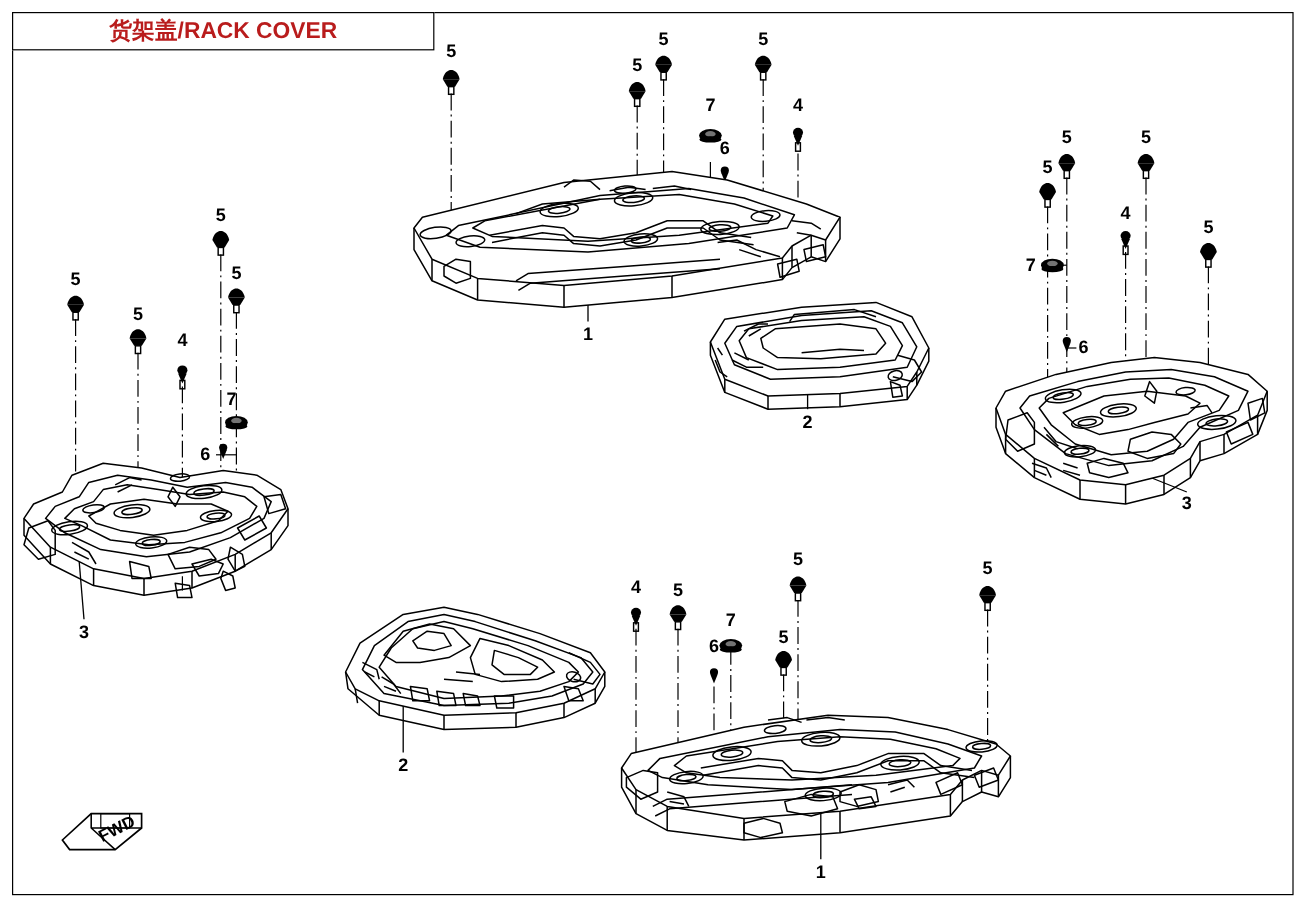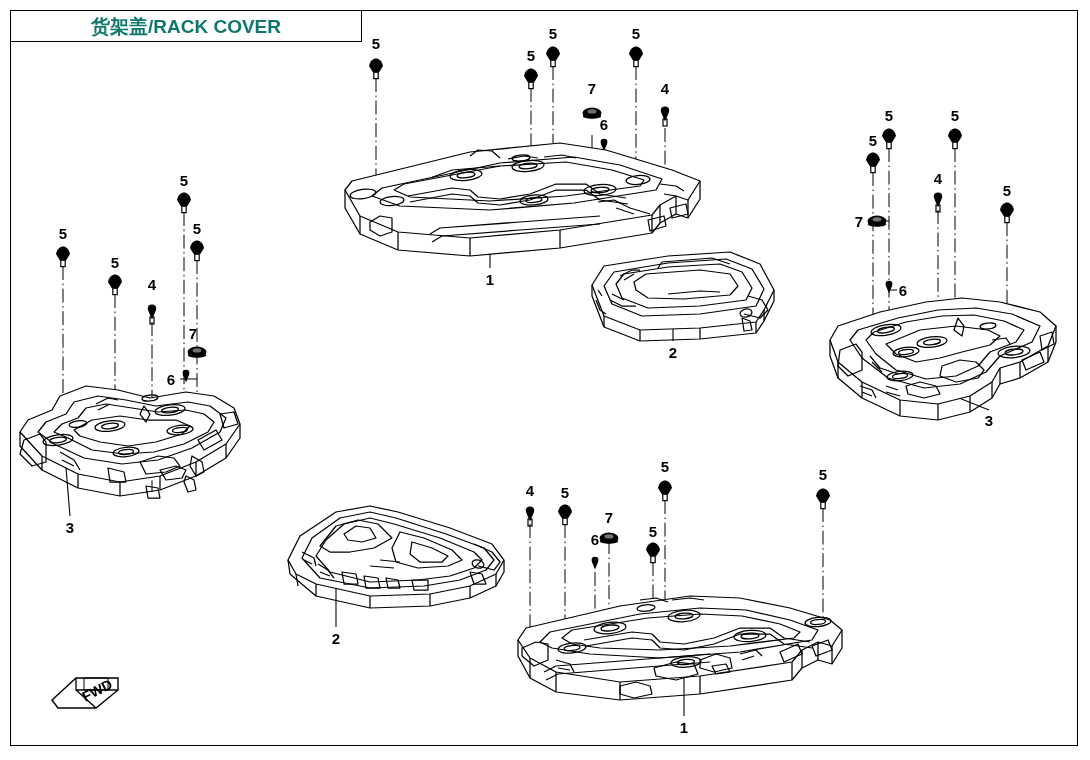--- a/index.html
+++ b/index.html
@@ -1,21 +1,21 @@
 <!DOCTYPE html>
 <html><head>
 <meta charset="utf-8">
 <style>
   html,body{margin:0;padding:0;background:#ffffff;}
   body{font-family:"Liberation Sans","DejaVu Sans",sans-serif;}
   #page{position:relative;width:1090px;height:760px;background:#fff;overflow:hidden;}
   #frame{position:absolute;left:10px;top:10px;width:1068px;height:736px;border:1.6px solid #000;box-sizing:border-box;}
   #title-box{position:absolute;left:10px;top:10px;width:352px;height:32px;border:1.6px solid #000;background:#fff;box-sizing:border-box;
              display:flex;align-items:center;justify-content:center;z-index:40;}
-  #title-text{font-size:19px;font-weight:bold;color:#0f766e;letter-spacing:0px;white-space:nowrap;line-height:1;}
+  #title-text{font-size:19px;font-weight:bold;color:#b91c1c;letter-spacing:0px;white-space:nowrap;line-height:1;}
   .svg-layer{position:absolute;left:0;top:0;width:1090px;height:760px;}
   .lbl{position:absolute;font-size:15px;font-weight:bold;color:#000;line-height:1;z-index:30;
        transform:translate(-50%,-50%);white-space:nowrap;}
 </style>
 </head>
 <body>
 
 <div id="page">
 
   <div id="frame"></div>

